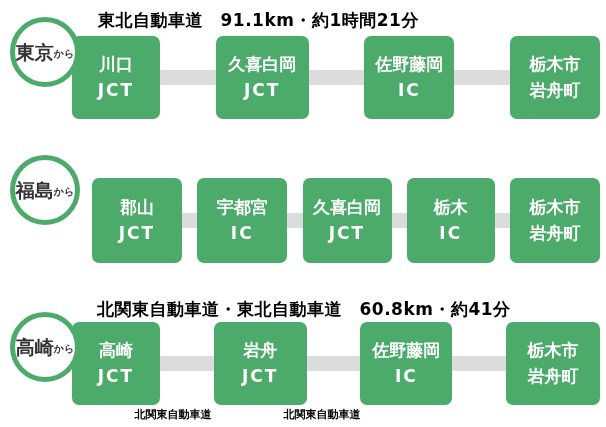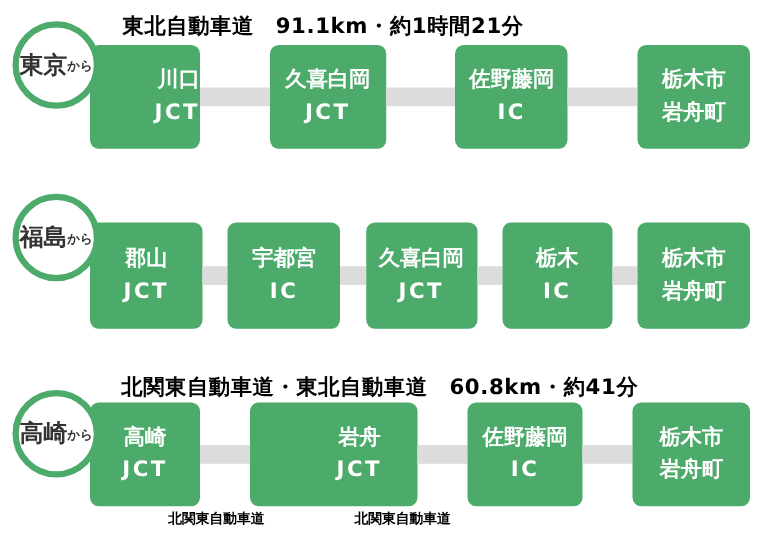--- a/index.html
+++ b/index.html
@@ -44,21 +44,21 @@
 
 <div class="canvas">
   <div id="rows">
       <div class="route-row">
         <div class="origin" style="left: 10px; top: 17px;">
           <div class="origin-main">東京</div>
           <div class="origin-sub">から</div>
         </div>
         <div class="route-header" style="left: 98px; top: 9px;">東北自動車道　91.1km・約1時間21分</div>
         <div class="strip" style="left: 72px; top: 36px; height: 83px;">
-          <div class="stop" style="width: 88px; align-items: flex-end;">
+          <div class="stop" style="width: 88px;">
             <div class="stop-line">川口</div>
             <div class="stop-line latin">JCT</div>
           </div>
           <div class="connector"></div>
           <div class="stop" style="width: 93px;">
             <div class="stop-line">久喜白岡</div>
             <div class="stop-line latin">JCT</div>
           </div>
           <div class="connector"></div>
           <div class="stop" style="width: 90px;">
@@ -71,21 +71,21 @@
             <div class="stop-line">岩舟町</div>
           </div>
         </div>
       </div>
       <div class="route-row">
         <div class="origin" style="left: 10px; top: 155px;">
           <div class="origin-main">福島</div>
           <div class="origin-sub">から</div>
         </div>
         <div class="strip" style="left: 72px; top: 178px; height: 85px;">
-          <div class="stop" style="width: 90px;">
+          <div class="stop" style="width: 90px; margin-left: 20px;">
             <div class="stop-line">郡山</div>
             <div class="stop-line latin">JCT</div>
           </div>
           <div class="connector"></div>
           <div class="stop" style="width: 90px;">
             <div class="stop-line">宇都宮</div>
             <div class="stop-line latin">IC</div>
           </div>
           <div class="connector"></div>
           <div class="stop" style="width: 89px;">
@@ -109,21 +109,21 @@
           <div class="origin-main">高崎</div>
           <div class="origin-sub">から</div>
         </div>
         <div class="route-header" style="left: 97px; top: 298px;">北関東自動車道・東北自動車道　60.8km・約41分</div>
         <div class="strip" style="left: 72px; top: 322px; height: 83px;">
           <div class="stop" style="width: 88px;">
             <div class="stop-line">高崎</div>
             <div class="stop-line latin">JCT</div>
           </div>
           <div class="connector"></div>
-          <div class="stop" style="width: 93px; padding-left: 41px;">
+          <div class="stop" style="width: 93px;">
             <div class="stop-line">岩舟</div>
             <div class="stop-line latin">JCT</div>
           </div>
           <div class="connector"></div>
           <div class="stop" style="width: 92px;">
             <div class="stop-line">佐野藤岡</div>
             <div class="stop-line latin">IC</div>
           </div>
           <div class="connector"></div>
           <div class="stop" style="width: 94px;">

